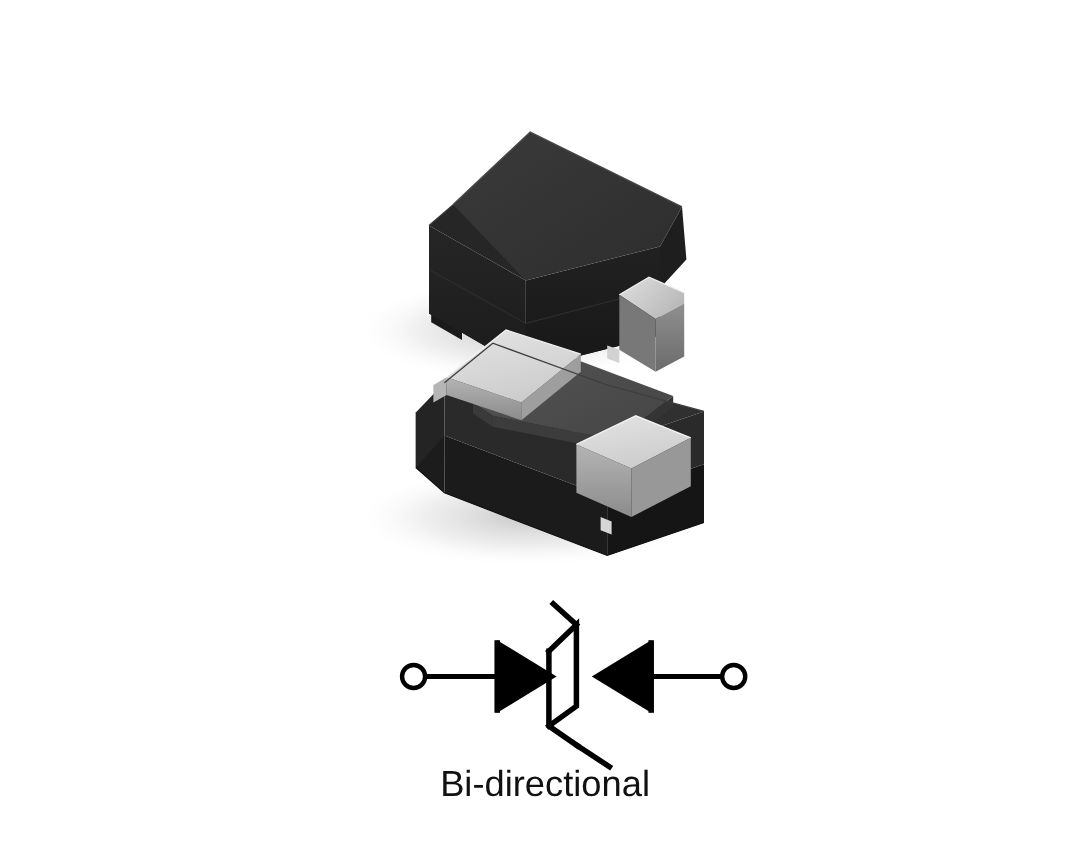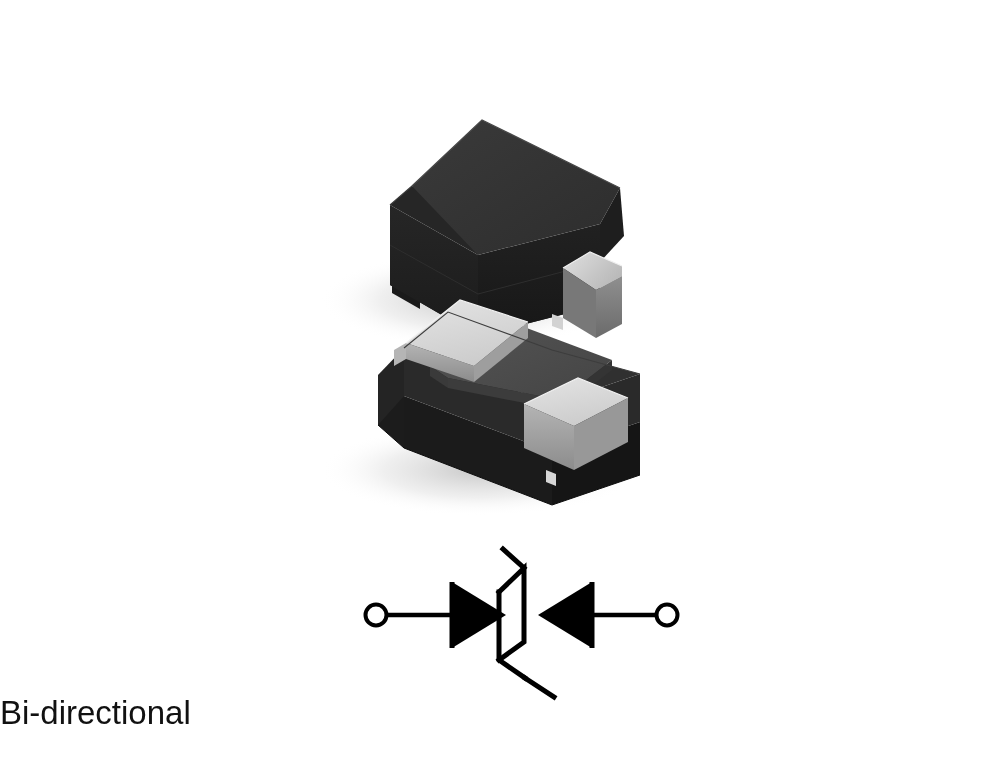--- a/index.html
+++ b/index.html
@@ -33,21 +33,21 @@
     color: #0d0d0d;
     letter-spacing: 0.5px;
     line-height: 1.15;
     user-select: none;
   }
   .caption {
     position: absolute;
     left: 0;
     top: 694px;
     width: 991px;
-    text-align: left;
+    text-align: center;
     font-family: "Liberation Sans", sans-serif;
     font-size: 33px;
     font-weight: 400;
     color: #111111;
     line-height: 1.15;
     user-select: none;
   }
   .art {
     position: absolute;
     left: 0;

